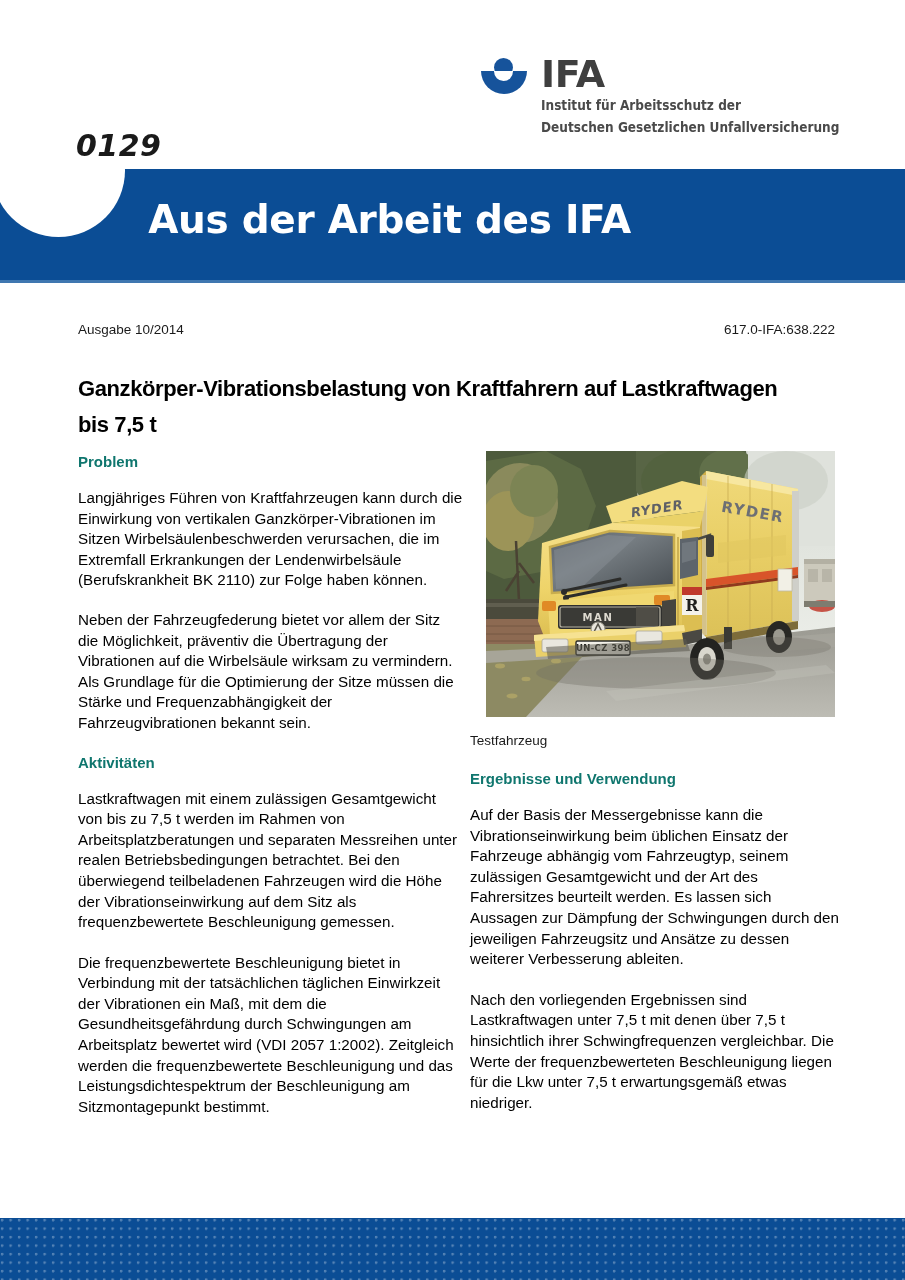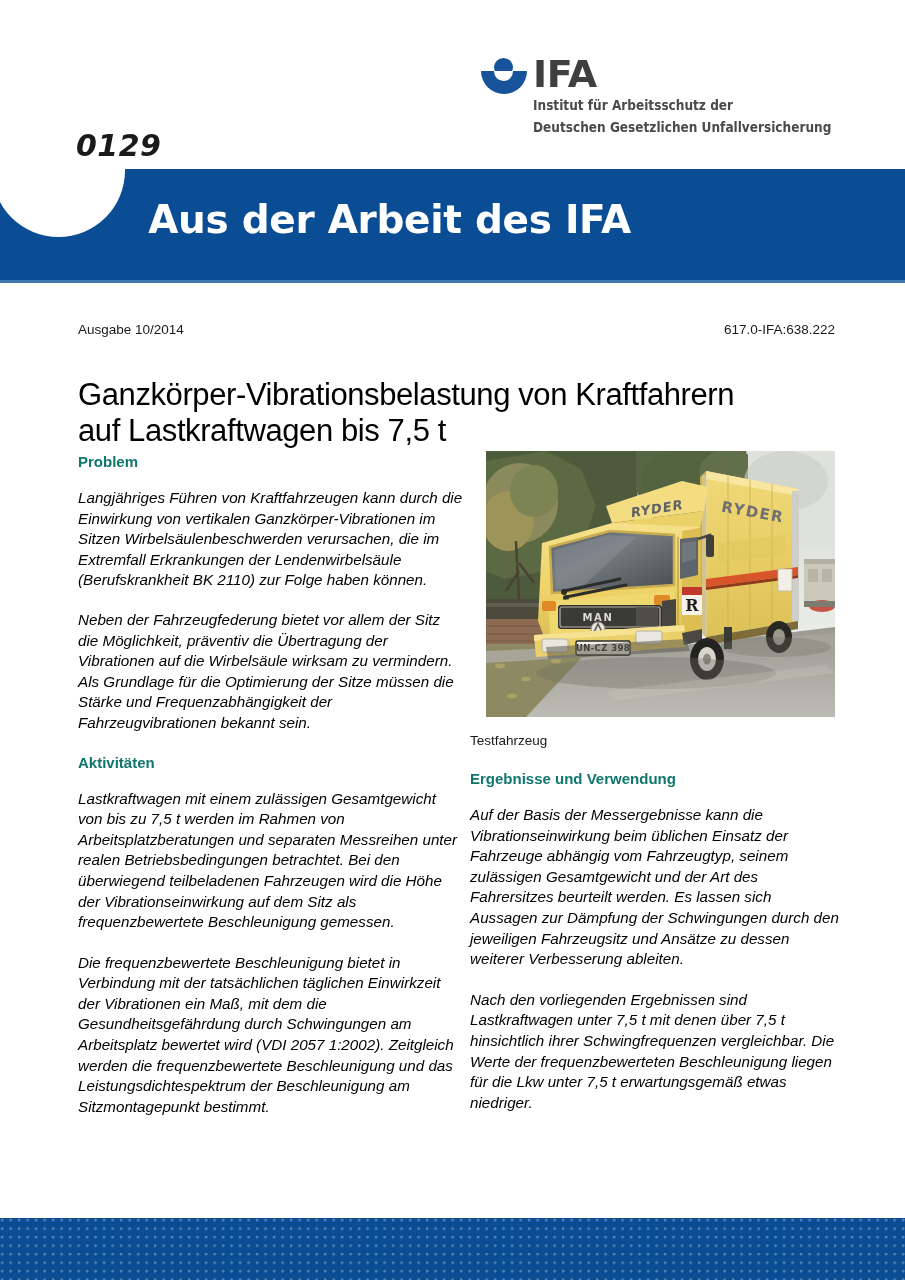--- a/index.html
+++ b/index.html
@@ -56,21 +56,21 @@
   .logo-bowl::after {
     content: "";
     position: absolute;
     left: 13px;
     top: 0;
     width: 19px;
     height: 10px;
     background: #ffffff;
     border-radius: 0 0 10px 10px / 0 0 10px 10px;
   }
-  .logo-text { margin-left: 6px; }
+  .logo-text { margin-left: 14px; }
   .logo-ifa {
     font-family: "DejaVu Sans", sans-serif;
     font-weight: bold;
     font-size: 38px;
     line-height: 36px;
     color: #3f3f3f;
     letter-spacing: -0.5px;
   }
   .logo-sub {
     font-family: "DejaVu Sans Condensed", "Liberation Sans Narrow", "Liberation Sans", sans-serif;
@@ -156,22 +156,22 @@
     color: #1a1a1a;
   }
 
   
   .headline {
     position: absolute;
     left: 78px;
     top: 356px;
     width: 700px;
     font-family: "Liberation Sans", sans-serif;
-    font-weight: normal;
-    font-size: 31px;
+    font-weight: bold;
+    font-size: 22px;
     line-height: 36px;
     color: #000000;
     letter-spacing: -0.4px;
   }
 
   
   .col-left {
     position: absolute;
     left: 78px;
     top: 452px;
@@ -190,21 +190,20 @@
     color: #0f766e;
     margin: 0 0 17px 0;
   }
   h2.section-head.spaced { margin-top: 0; }
   p.body-text {
     font-size: 15.2px;
     line-height: 20.6px;
     color: #000;
     margin: 0 0 19px 0;
     text-align: left;
-    font-style: italic;
   }
   p.body-text:last-child { margin-bottom: 0; margin-top: 20px; }
 
   
   .photo-wrap {
     position: absolute;
     left: 486px;
     top: 451px;
     width: 349px;
     height: 266px;

